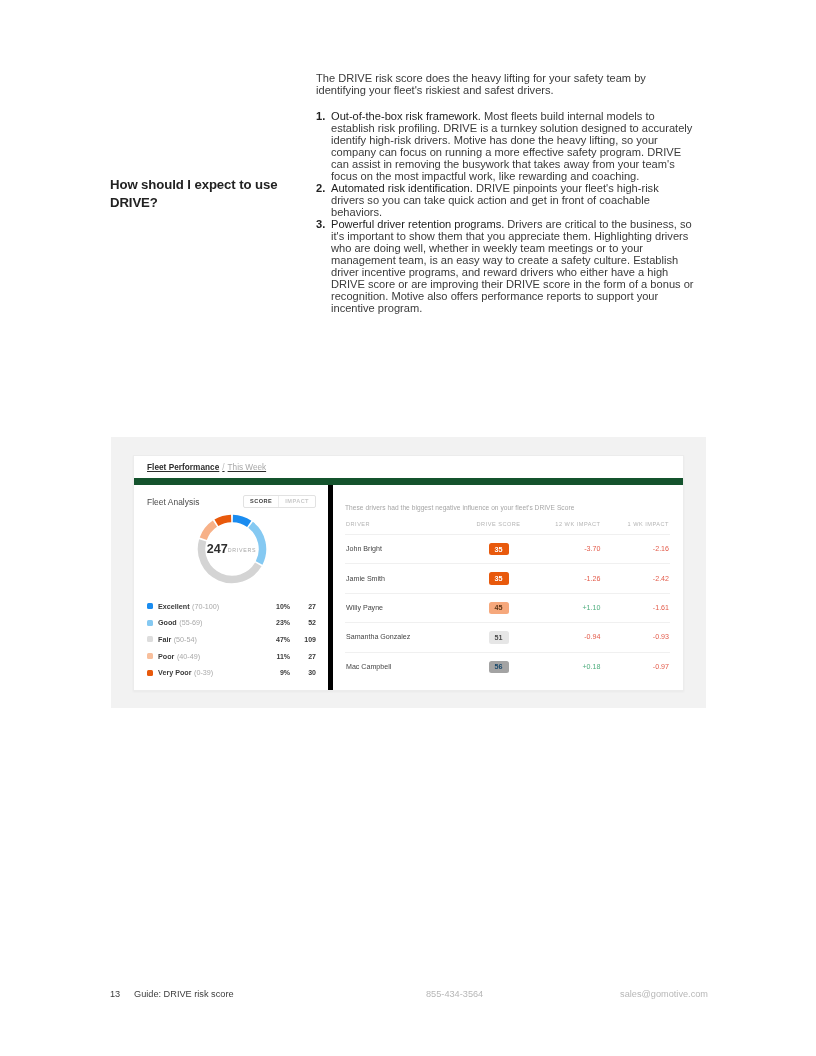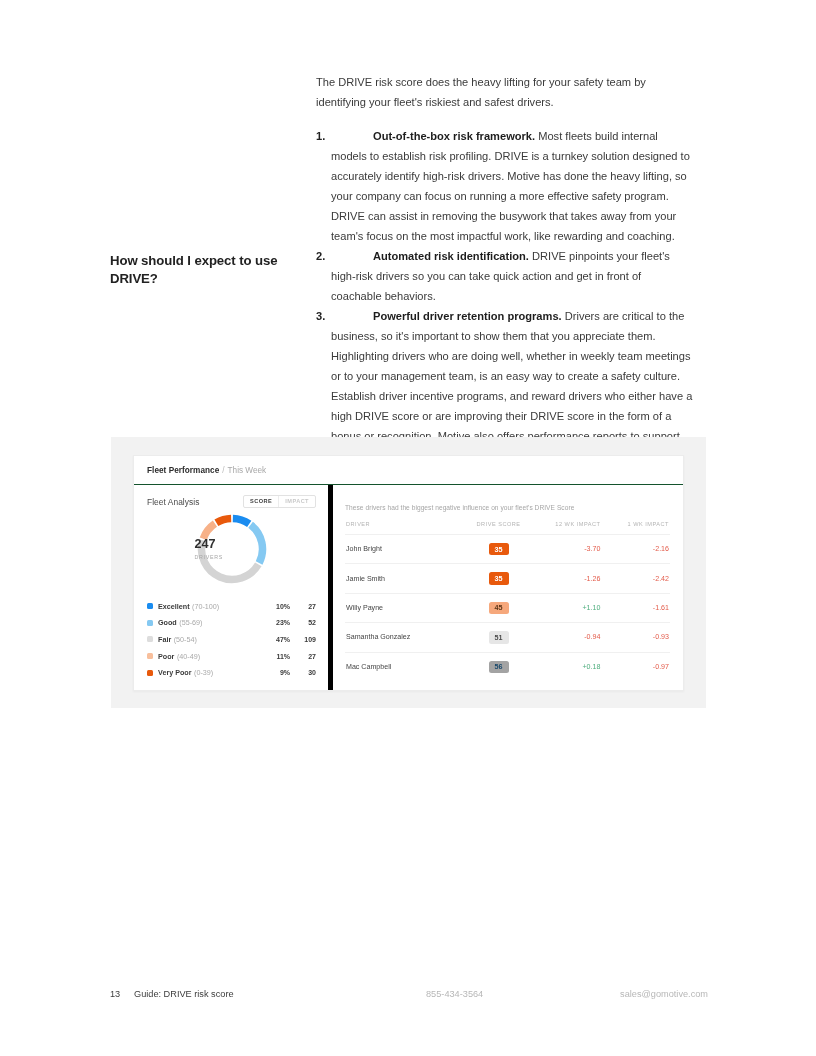--- a/index.html
+++ b/index.html
@@ -33,21 +33,21 @@
     line-height: 18px;
     font-weight: 700;
     color: #222222;
     letter-spacing: -0.1px;
     padding-top: 1px;
   }
   .article-body {
     flex: 1 1 auto;
     padding-left: 21px;
     font-size: 11.1px;
-    line-height: 20px;
+    line-height: 12px;
     color: #3a3a3a;
   }
   .lede {
     margin: 0 0 14px 0;
   }
   ol.points {
     margin: 0;
     padding: 0;
     list-style: none;
     counter-reset: pt;
@@ -60,23 +60,22 @@
   }
   ol.points > li::before {
     content: counter(pt) ".";
     position: absolute;
     left: 0;
     top: 0;
     font-weight: 700;
     color: #222;
   }
   ol.points > li b {
-    font-weight: 700;
+    font-weight: 400;
     color: #1d1d1d;
-    margin-left: 42px;
   }
 
   
   .dash-outer {
     position: absolute;
     left: 111px;
     top: 437px;
     width: 595px;
     height: 271px;
     background: #f2f2f2;
@@ -88,25 +87,26 @@
     top: 18px;
     width: 551px;
     height: 236px;
     background: #ffffff;
     border: 1px solid #ececec;
     box-sizing: border-box;
     box-shadow: 0 1px 2px rgba(0,0,0,0.04);
   }
   .card-header {
     height: 29px;
-    border-bottom: 1px solid #14532d;
+    border-bottom: 7px solid #14532d;
     display: flex;
     align-items: center;
     padding-left: 13px;
     box-sizing: border-box;
+    text-decoration: underline;
   }
   .card-header .ttl {
     font-size: 8.2px;
     font-weight: 700;
     color: #2b2b2b;
     letter-spacing: 0.05px;
   }
   .card-header .sep {
     font-size: 8.2px;
     color: #b9b9b9;
@@ -179,22 +179,22 @@
   }
   .donut {
     position: relative;
     width: 74px;
     height: 74px;
   }
   .donut-center {
     position: absolute;
     left: 0; top: 0; right: 0; bottom: 0;
     display: flex;
-    flex-direction: column;
-    align-items: flex-start;
+    flex-direction: row;
+    align-items: center;
     justify-content: center;
   }
   .donut-num {
     font-size: 12.6px;
     font-weight: 700;
     color: #2f2f2f;
     line-height: 1;
   }
   .donut-lbl {
     font-size: 5.3px;

